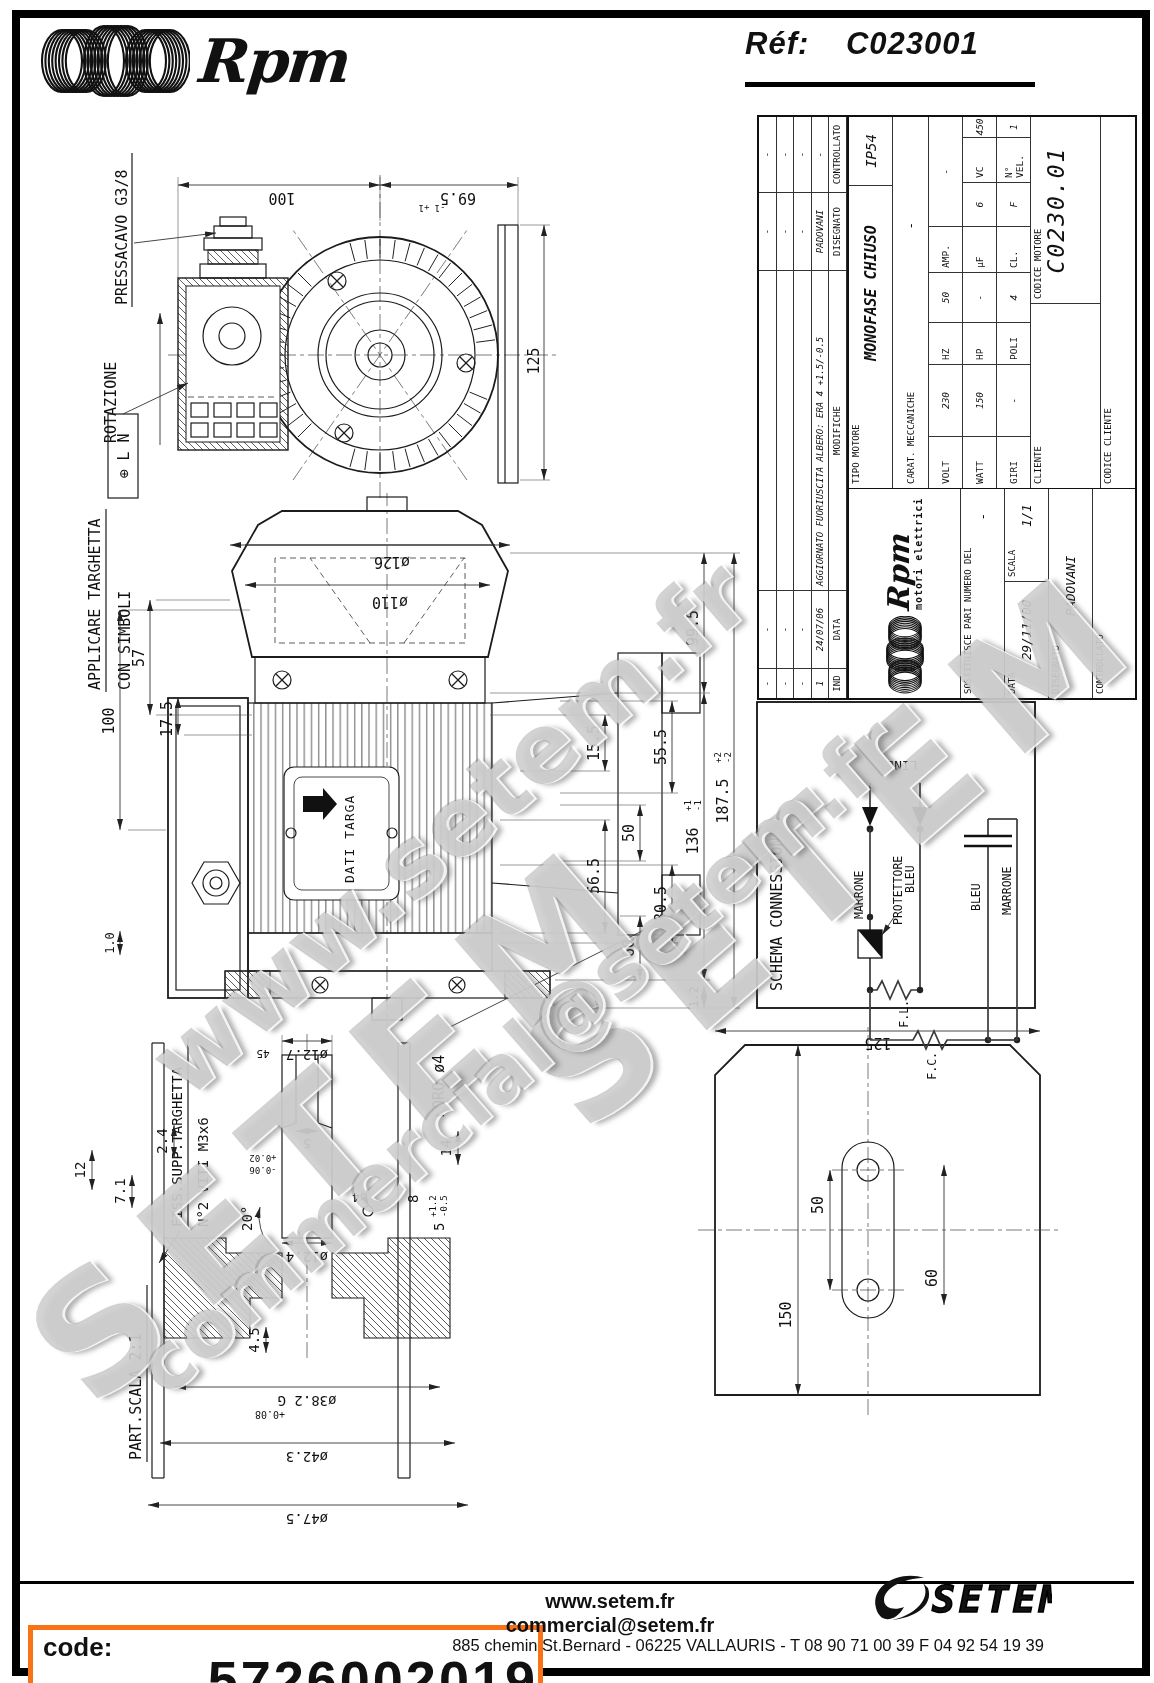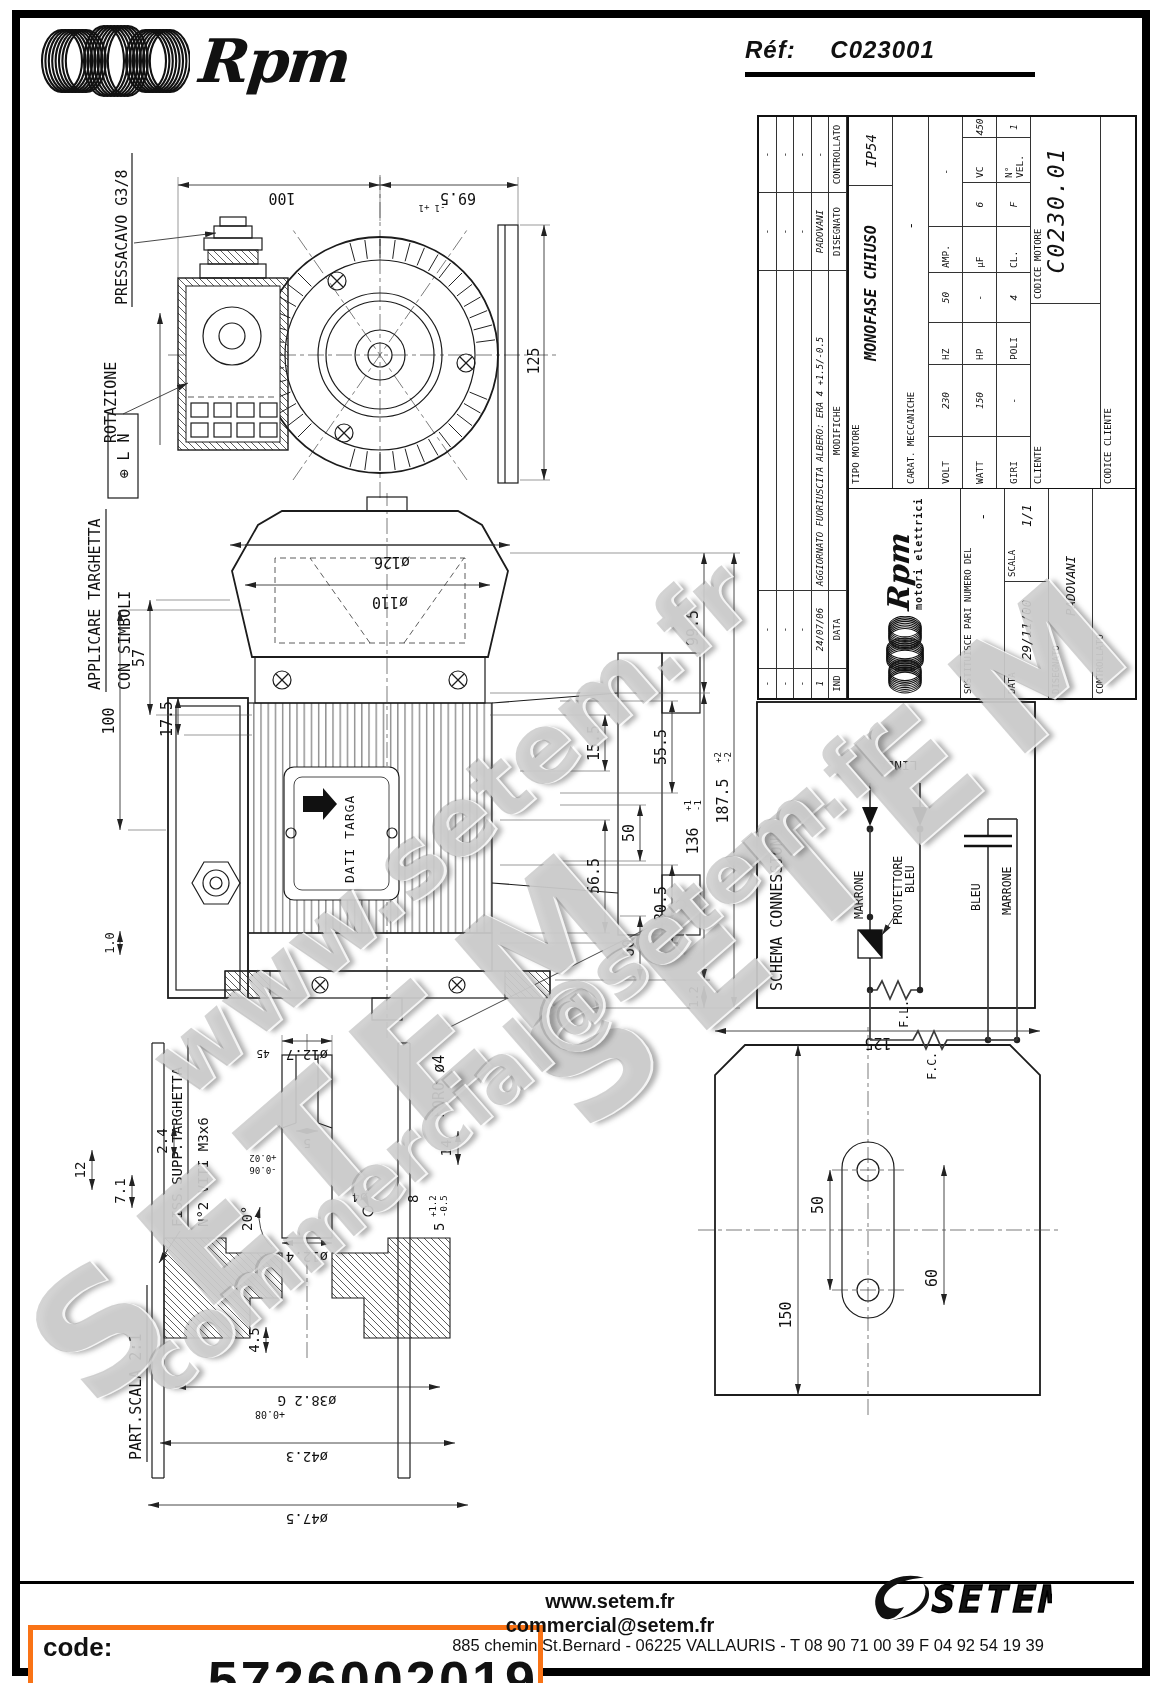--- a/index.html
+++ b/index.html
@@ -4,23 +4,23 @@
 <style>
   html,body{margin:0;padding:0;background:#fff;}
   .page{position:relative;width:1154px;height:1683px;background:#fff;overflow:hidden;
         font-family:"DejaVu Sans Mono",monospace;color:#111;}
   .frame{position:absolute;left:12px;top:10px;width:1122px;height:1650px;border:8px solid #000;z-index:2;}
 
   
   .hdr-logo{position:absolute;left:40px;top:22px;z-index:10;display:flex;align-items:center;}
   .rpm-script{font-family:"DejaVu Serif",serif;font-style:italic;font-weight:bold;font-size:60px;
               letter-spacing:-2px;margin-left:10px;transform:skewX(-6deg);}
-  .ref{position:absolute;left:745px;top:36px;width:290px;z-index:10;
-       font-family:"Liberation Sans",sans-serif;font-style:italic;font-weight:bold;font-size:24px;
-       border-bottom:5px solid #000;padding-bottom:8px;}
+  .ref{position:absolute;left:745px;top:26px;width:290px;z-index:10;
+       font-family:"Liberation Sans",sans-serif;font-style:italic;font-weight:bold;font-size:31px;
+       border-bottom:5px solid #000;padding-bottom:20px;}
   .ref span{letter-spacing:1px;}
   .ref .rv{margin-left:28px;}
 
   
   .sheet{position:absolute;left:20px;top:1583px;width:1473px;height:1120px;
          transform:rotate(-90deg);transform-origin:0 0;z-index:4;}
   svg text{font-family:"DejaVu Sans Mono",monospace;fill:#111;}
   .o{stroke:#1c1c1c;stroke-width:1.2;fill:none;}
   .o2{stroke:#1c1c1c;stroke-width:1.8;fill:none;}
   .x{stroke:#555;stroke-width:.6;fill:none;}

